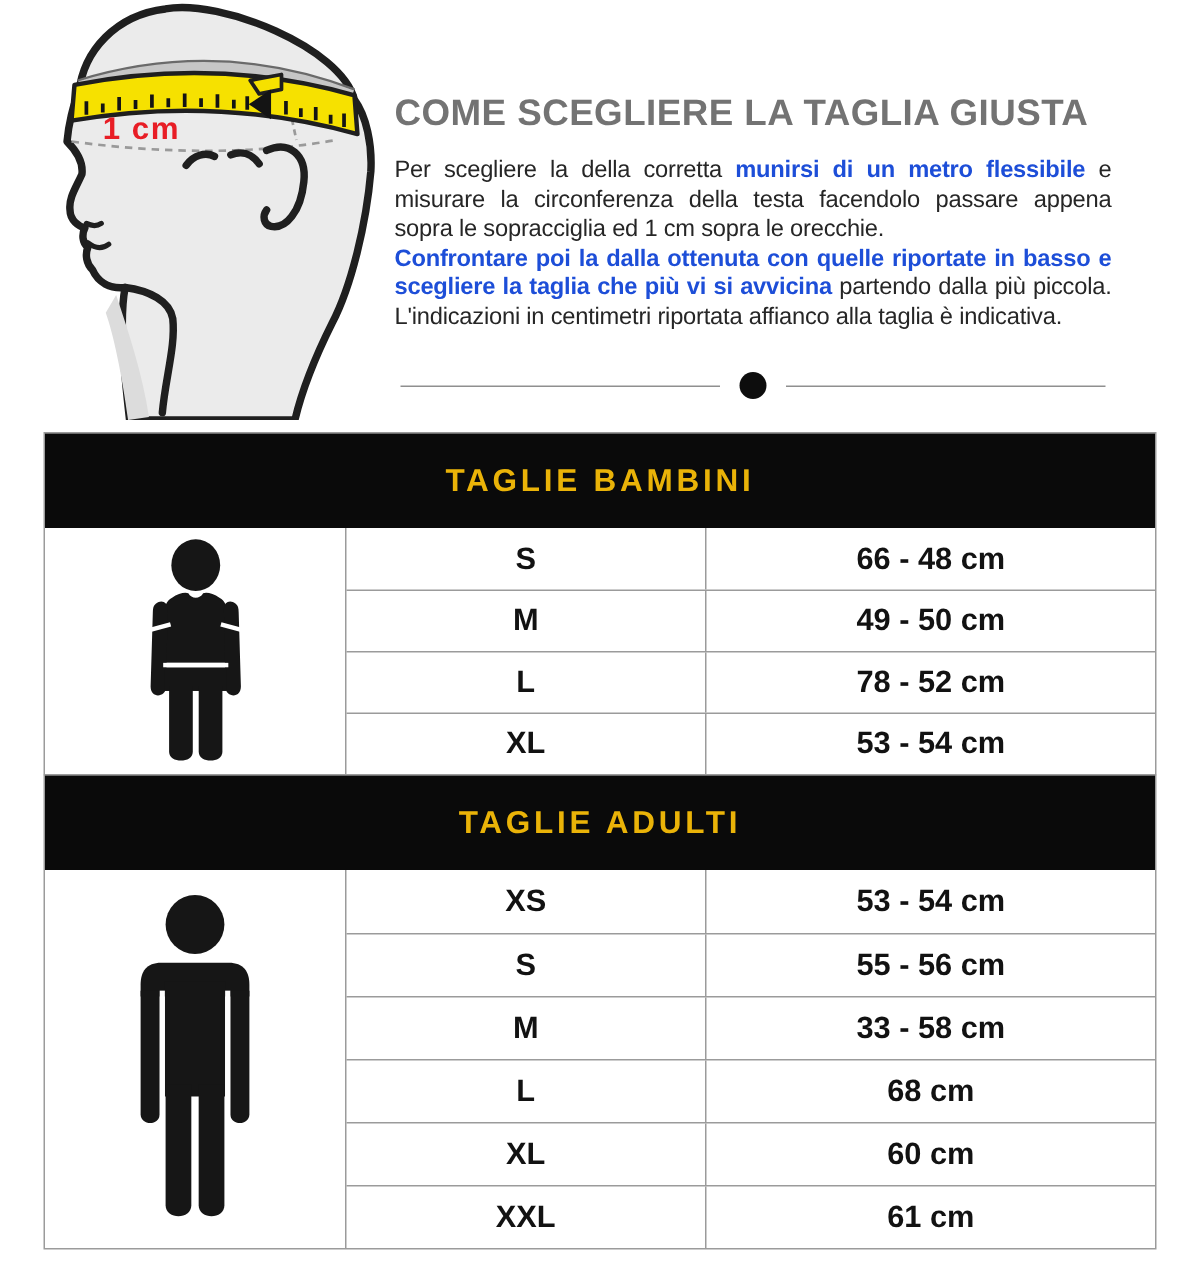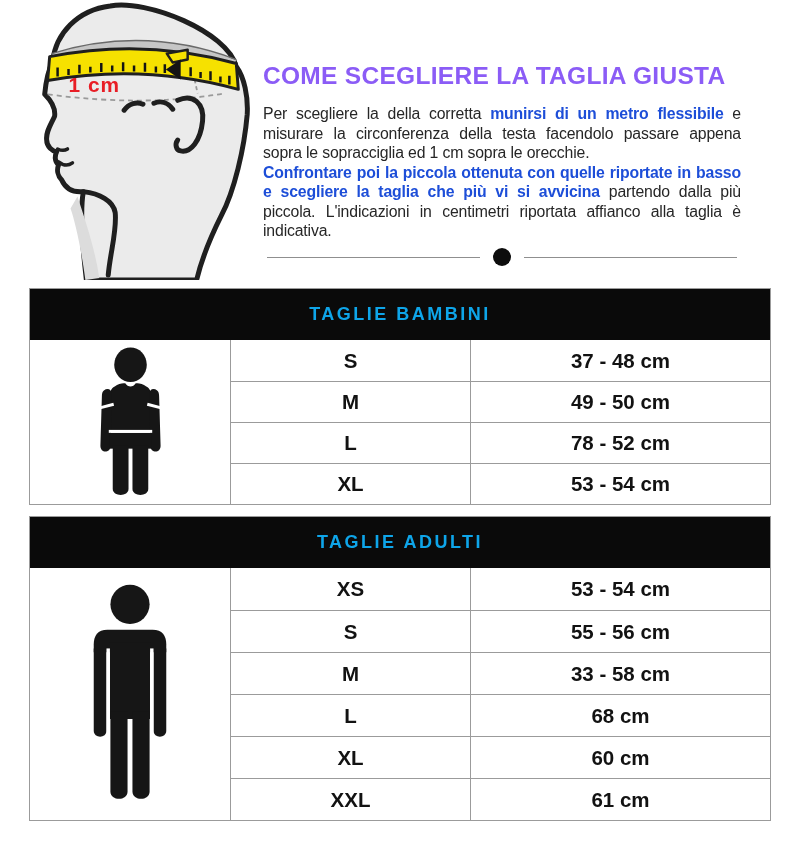--- a/index.html
+++ b/index.html
@@ -6,43 +6,43 @@
   .page{
     position:relative;width:800px;height:856px;background:#ffffff;overflow:hidden;
     font-family:"Liberation Sans","DejaVu Sans",sans-serif;
     border-radius:29px;
   }
   
   .head-illustration{position:absolute;left:25px;top:2px;width:230px;height:278px;}
   
   .intro{position:absolute;left:263px;top:62px;width:478px;}
   .intro-title{
-    color:#8b5cf6;font-size:24.5px;font-weight:bold;letter-spacing:.3px;
+    color:#737373;font-size:24.5px;font-weight:bold;letter-spacing:.3px;
     margin:0 0 14px 0;white-space:nowrap;
   }
   .intro-text{
     font-size:15.8px;line-height:19.5px;letter-spacing:-0.15px;
     text-align:justify;color:#262626;margin:0;
   }
   .intro-text b{color:#1d4ed8;}
   
   .divider{position:absolute;left:267px;top:248px;width:470px;height:18px;
     display:flex;align-items:center;gap:13px;}
   .divider .line{flex:1;height:1px;background:#8f8f8f;}
   .divider .dot{width:18px;height:18px;border-radius:50%;background:#0d0d0d;}
   
   .size-table{
     position:absolute;left:29px;width:742px;border:1px solid #9b9b9b;
     box-sizing:border-box;background:#fff;
   }
   #table-bambini{top:288px;}
   #table-adulti{top:516px;}
   .t-head{
-    background:#0a0a0a;color:#0ea5e9;height:51px;display:flex;align-items:center;
-    justify-content:center;font-size:18px;font-weight:bold;letter-spacing:2.5px;
+    background:#0a0a0a;color:#eab308;height:63px;display:flex;align-items:center;
+    justify-content:center;font-size:21px;font-weight:bold;letter-spacing:2.5px;
   }
   .t-body{display:flex;}
   .icon-cell{
     width:201px;border-right:1px solid #9b9b9b;display:flex;
     align-items:center;justify-content:center;box-sizing:border-box;
   }
   .rows{flex:1;display:flex;flex-direction:column;}
   .t-row{display:flex;height:41px;box-sizing:border-box;}
   #table-adulti .t-row{height:42px;}
   .t-row + .t-row{border-top:1px solid #9b9b9b;}
@@ -95,21 +95,21 @@
 
     <path d="M32,148 C36,150 39,150 42,148" fill="none" stroke="#1f1f1f" stroke-width="3.5" stroke-linecap="round"></path>
     <path d="M33,161 C38,165 43,165 47,162" fill="none" stroke="#1f1f1f" stroke-width="3.5" stroke-linecap="round"></path>
 
     <text x="43" y="91" fill="#e81d25" font-size="21" font-weight="bold" letter-spacing="1" style="font-family:'Liberation Sans','DejaVu Sans',sans-serif;">1 cm</text>
   </svg>
 
   <div class="intro">
     <h1 class="intro-title">COME SCEGLIERE LA TAGLIA GIUSTA</h1>
     <p class="intro-text"><span>Per scegliere la della corretta </span><b>munirsi di un metro flessibile</b><span> e misurare la circonferenza della testa facendolo passare appena sopra le sopracciglia ed 1 cm sopra le orecchie.</span></p>
-    <p class="intro-text"><b>Confrontare poi la piccola ottenuta con quelle riportate in basso e scegliere la taglia che più vi si avvicina</b><span> partendo dalla più piccola. L'indicazioni in centimetri riportata affianco alla taglia è indicativa.</span></p>
+    <p class="intro-text"><b>Confrontare poi la dalla ottenuta con quelle riportate in basso e scegliere la taglia che più vi si avvicina</b><span> partendo dalla più piccola. L'indicazioni in centimetri riportata affianco alla taglia è indicativa.</span></p>
   </div>
 
   <div class="divider">
     <div class="line"></div>
     <div class="dot"></div>
     <div class="line"></div>
   </div>
 
   <div class="size-table" id="table-bambini">
     <div class="t-head">
@@ -133,21 +133,21 @@
           <g stroke="#ffffff" stroke-width="3">
             <line x1="8" y1="62" x2="23" y2="58"></line>
             <line x1="57" y1="58" x2="72" y2="62"></line>
           </g>
           <rect x="18" y="84" width="44" height="3" fill="#ffffff"></rect>
         </svg>
       </div>
       <div class="rows">
         <div class="t-row">
           <div class="cell size">S</div>
-          <div class="cell value">37 - 48 cm</div>
+          <div class="cell value">66 - 48 cm</div>
         </div>
         <div class="t-row">
           <div class="cell size">M</div>
           <div class="cell value">49 - 50 cm</div>
         </div>
         <div class="t-row">
           <div class="cell size">L</div>
           <div class="cell value">78 - 52 cm</div>
         </div>
         <div class="t-row">

